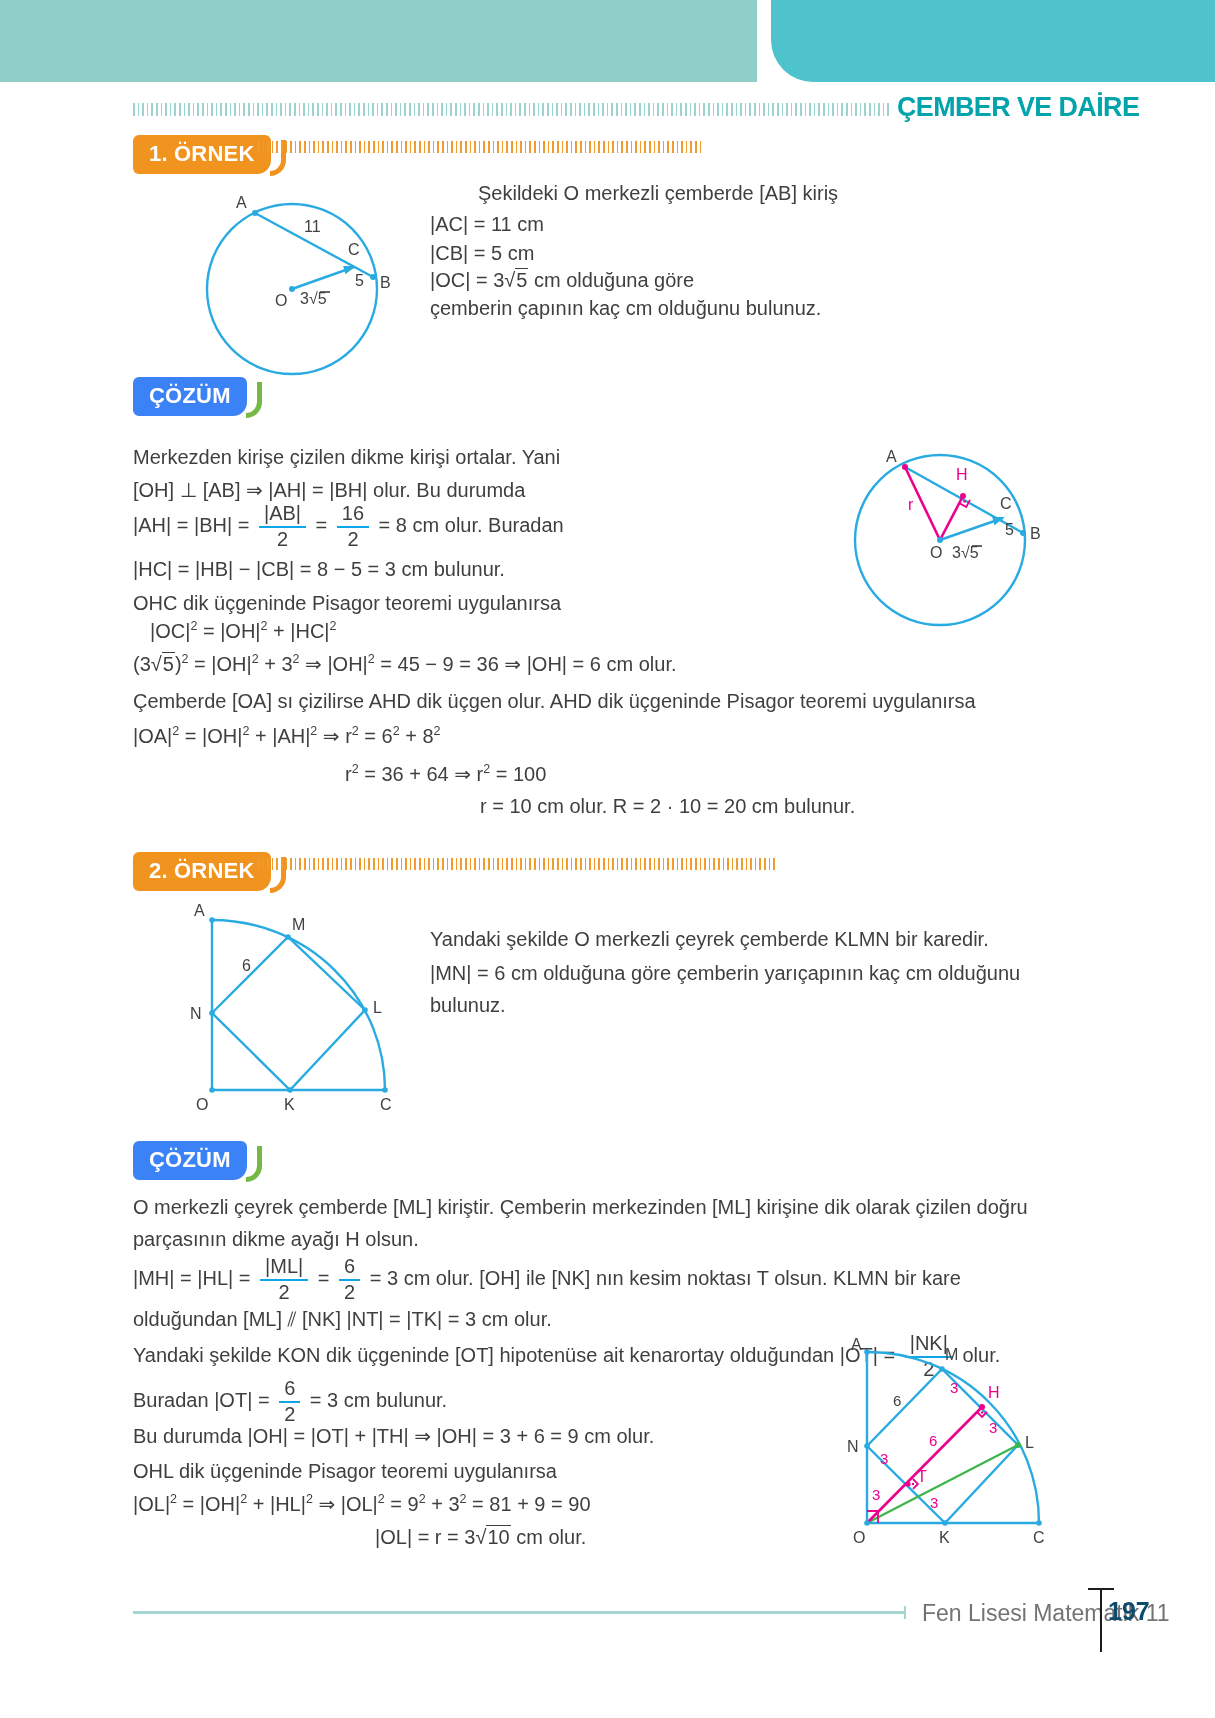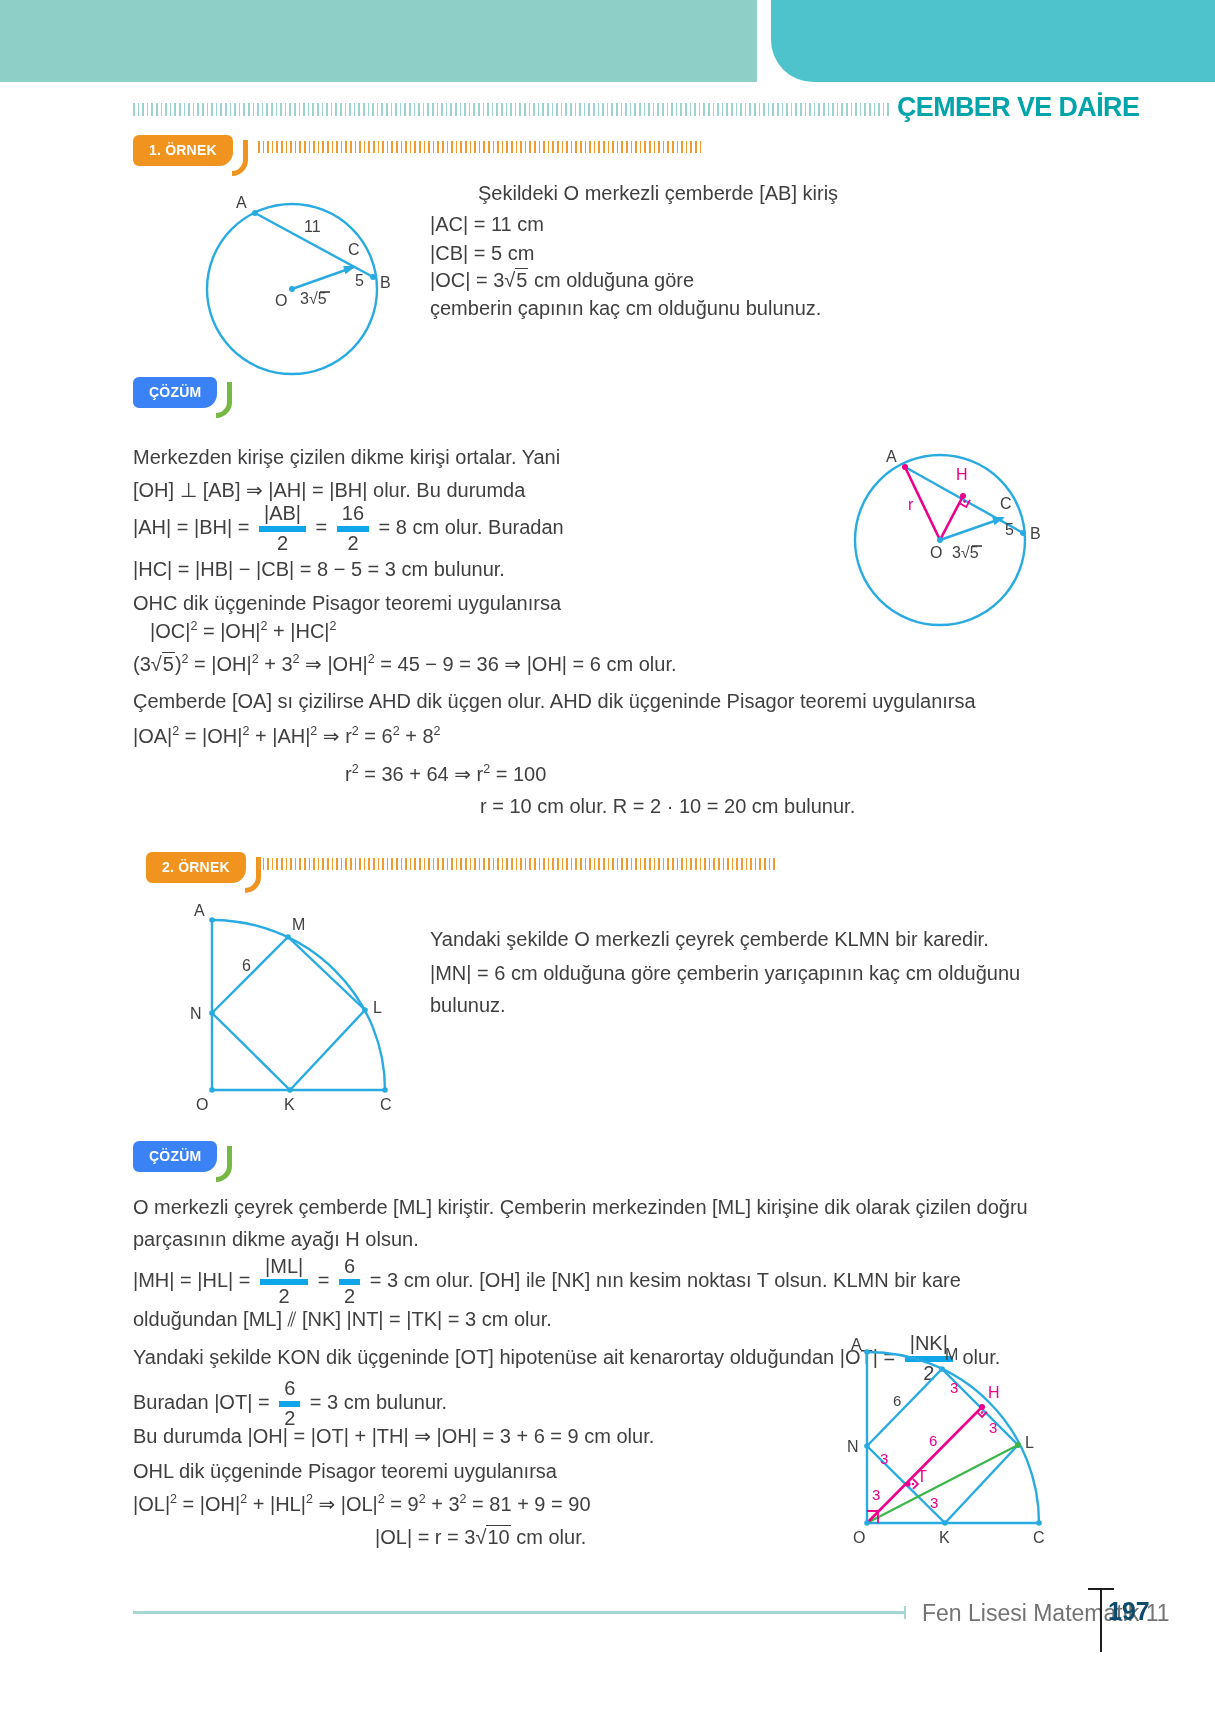--- a/index.html
+++ b/index.html
@@ -13,33 +13,33 @@
 
   
   .dots{position:absolute;height:13px;}
   .dots.teal{background:repeating-linear-gradient(90deg,#9ed2cf 0 1.6px,transparent 1.6px 4.6px);}
   .dots.orange{background:repeating-linear-gradient(90deg,#f09b30 0 1.6px,transparent 1.6px 4.6px);height:12px;}
 
   .page-title{position:absolute;left:897px;top:91px;font-size:28px;font-weight:bold;color:#00a4aa;
               letter-spacing:-0.6px;white-space:nowrap;transform:scaleX(0.96);transform-origin:left;}
 
   
-  .badge{position:absolute;color:#fff;font-weight:bold;font-size:14px;line-height:1;
+  .badge{position:absolute;color:#fff;font-weight:bold;font-size:22px;line-height:1;
          padding:8px 16px 9px;border-radius:6px 6px 14px 6px;letter-spacing:.2px;white-space:nowrap;}
   .badge::after{content:"";position:absolute;right:-15px;top:5px;width:11px;height:31px;
                 border-right:5px solid;border-bottom:5px solid;border-top:none;border-left:none;
                 border-radius:0 0 18px 0;}
   .badge.orange{background:#f0931f;}  .badge.orange::after{border-color:#f0931f;}
   .badge.green{background:#3b82f6;text-align:right;}   .badge.green::after{border-color:#76b843;}
 
   
   .mline{position:absolute;white-space:nowrap;font-size:20px;color:#3f3f41;}
   .mline sup{font-size:12.5px;line-height:0;}
   .frac{display:inline-block;text-align:center;vertical-align:middle;margin:0 4px;line-height:1.05;}
-  .frac .num{display:block;padding:0 5px 2px;border-bottom:6px solid #0ea5e9;}
+  .frac .num{display:block;padding:0 5px 2px;border-bottom:2px solid #0ea5e9;}
   .frac .den{display:block;padding-top:1px;}
   .sqrt{white-space:nowrap;}
   .sqrt .rad{border-top:1.8px solid #3f3f41;padding:0 1px;}
 
   
   .footer-line{position:absolute;left:133px;top:1611px;width:773px;height:2.5px;background:#a5d6d2;}
   .footer-line .tick{position:absolute;right:0;top:-5px;width:2.5px;height:13px;background:#a5d6d2;}
   .footer-text{position:absolute;left:922px;top:1600px;font-size:23px;color:#737373;white-space:nowrap;text-align:right;}
   .crop-v{position:absolute;left:1100px;top:1588px;width:1.8px;height:64px;background:#1c1c1c;}
   .crop-cap{position:absolute;left:1088px;top:1588px;width:26px;height:1.8px;background:#1c1c1c;}
@@ -119,21 +119,21 @@
     <text class="mag" x="111" y="67">H</text>
     <text class="mag" x="63" y="97">r</text>
     <text x="155" y="96">C</text>
     <text x="160" y="122">5</text>
     <text x="185" y="126">B</text>
     <text x="85" y="145">O</text>
     <text x="107" y="145">3√5</text>
     <line x1="127" y1="133" x2="137" y2="133" stroke="#414042" stroke-width="1.6"></line>
   </svg>
 
-  <div class="badge orange" style="left:146px;top:852px;">2. ÖRNEK</div>
+  <div class="badge orange" style="left:133px;top:852px;">2. ÖRNEK</div>
   <div class="dots orange" style="left:258px;top:858px;width:520px;"></div>
 
   <svg style="left:170px;top:898px;" width="235" height="215" viewBox="0 0 235 215">
     <line x1="42" y1="22" x2="42" y2="192" stroke="#29abe2" stroke-width="2.4"></line>
     <line x1="42" y1="192" x2="215" y2="192" stroke="#29abe2" stroke-width="2.4"></line>
     <path d="M 42 22 A 173 170 0 0 1 215 192" fill="none" stroke="#29abe2" stroke-width="2.4"></path>
     <polygon points="42,115 118,39 195,112 120,192" fill="none" stroke="#29abe2" stroke-width="2.4"></polygon>
     <circle cx="42" cy="22" r="2.8" fill="#29abe2"></circle>
     <circle cx="42" cy="115" r="2.8" fill="#29abe2"></circle>
     <circle cx="118" cy="39" r="2.8" fill="#29abe2"></circle>

